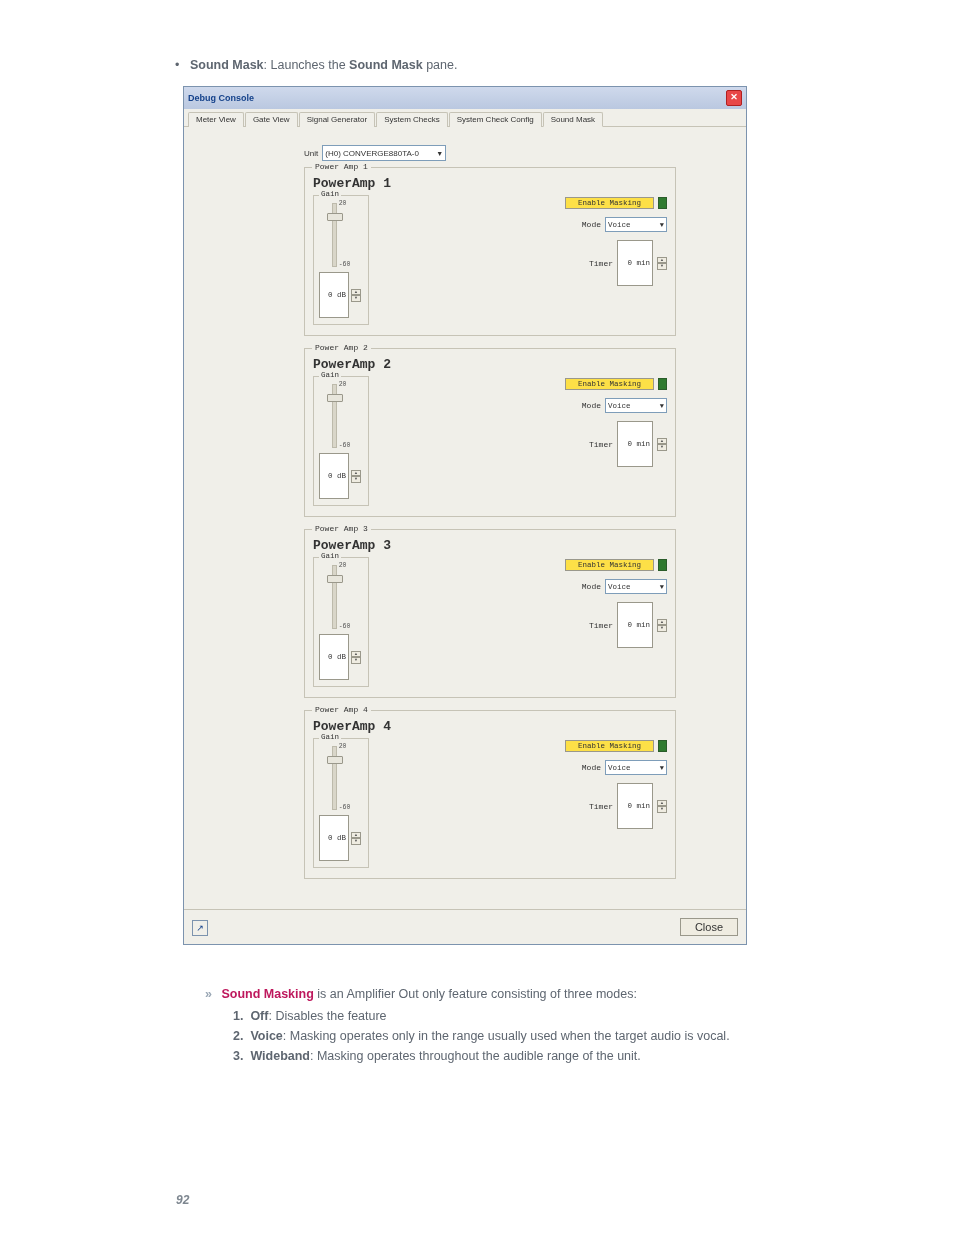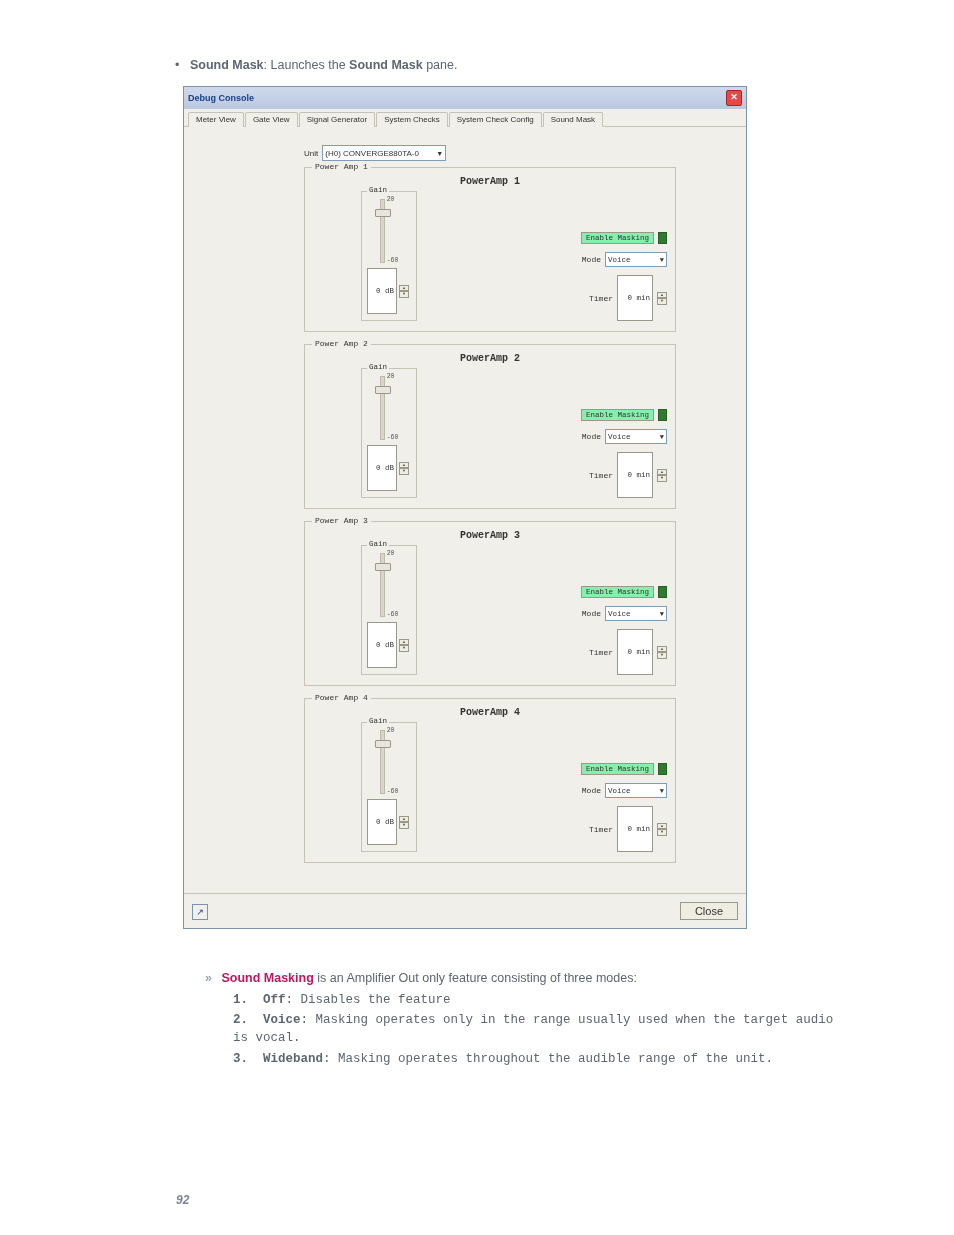--- a/index.html
+++ b/index.html
@@ -119,30 +119,28 @@
   .groupbox > .legend {
     position: absolute;
     top: -6px;
     left: 7px;
     background: #f0efe9;
     padding: 0 3px;
     font-size: 8px;
     color: #333;
   }
   .amp-title {
-    text-align: center;
     font-weight: bold;
-    font-size: 10px;
+    font-size: 13px;
     margin: 2px 0 4px 0;
   }
   .amp-inner {
     display: flex;
     gap: 16px;
-    align-items: flex-end;
-    margin-left: 48px;
+    align-items: flex-start;
   }
   .gainbox {
     border: 1px solid #c6c3b6;
     padding: 4px 5px 6px 5px;
     position: relative;
     width: 44px;
   }
   .gainbox .legend {
     position: absolute;
     top: -6px; left: 5px;
@@ -224,23 +222,23 @@
   }
   .ctl-row {
     display: flex;
     align-items: center;
     gap: 4px;
     font-size: 8px;
     justify-content: flex-end;
   }
   .btn {
     border: 1px solid #9a988b;
-    background: #86efac;
+    background: #fde047;
     font-size: 7.5px;
-    padding: 1px 4px;
+    padding: 1px 12px;
     cursor: pointer;
     white-space: nowrap;
   }
   .led {
     width: 7px; height: 10px;
     background: #2f7a2f;
     border: 1px solid #2a5c2a;
   }
   .select-box {
     border: 1px solid #7e9db9;
@@ -283,21 +281,21 @@
   .body-text {
     margin-left: 30px;
     font-size: 12.5px;
     color: #5e6670;
     line-height: 1.45;
   }
   .list-lead b { color: #be185d; }
   .sublist {
     margin: 4px 0 0 28px;
   }
-  .sublist div { margin-bottom: 2px; font-family: Liberation Mono, monospace; }
+  .sublist div { margin-bottom: 2px; }
   .chev { color: #9aa7b5; font-weight: bold; margin-right: 6px; }
   .page-num {
     position: absolute;
     bottom: 28px;
     left: 176px;
     font-size: 12px;
     font-weight: bold;
     font-style: italic;
     color: #7e8790;
   }

